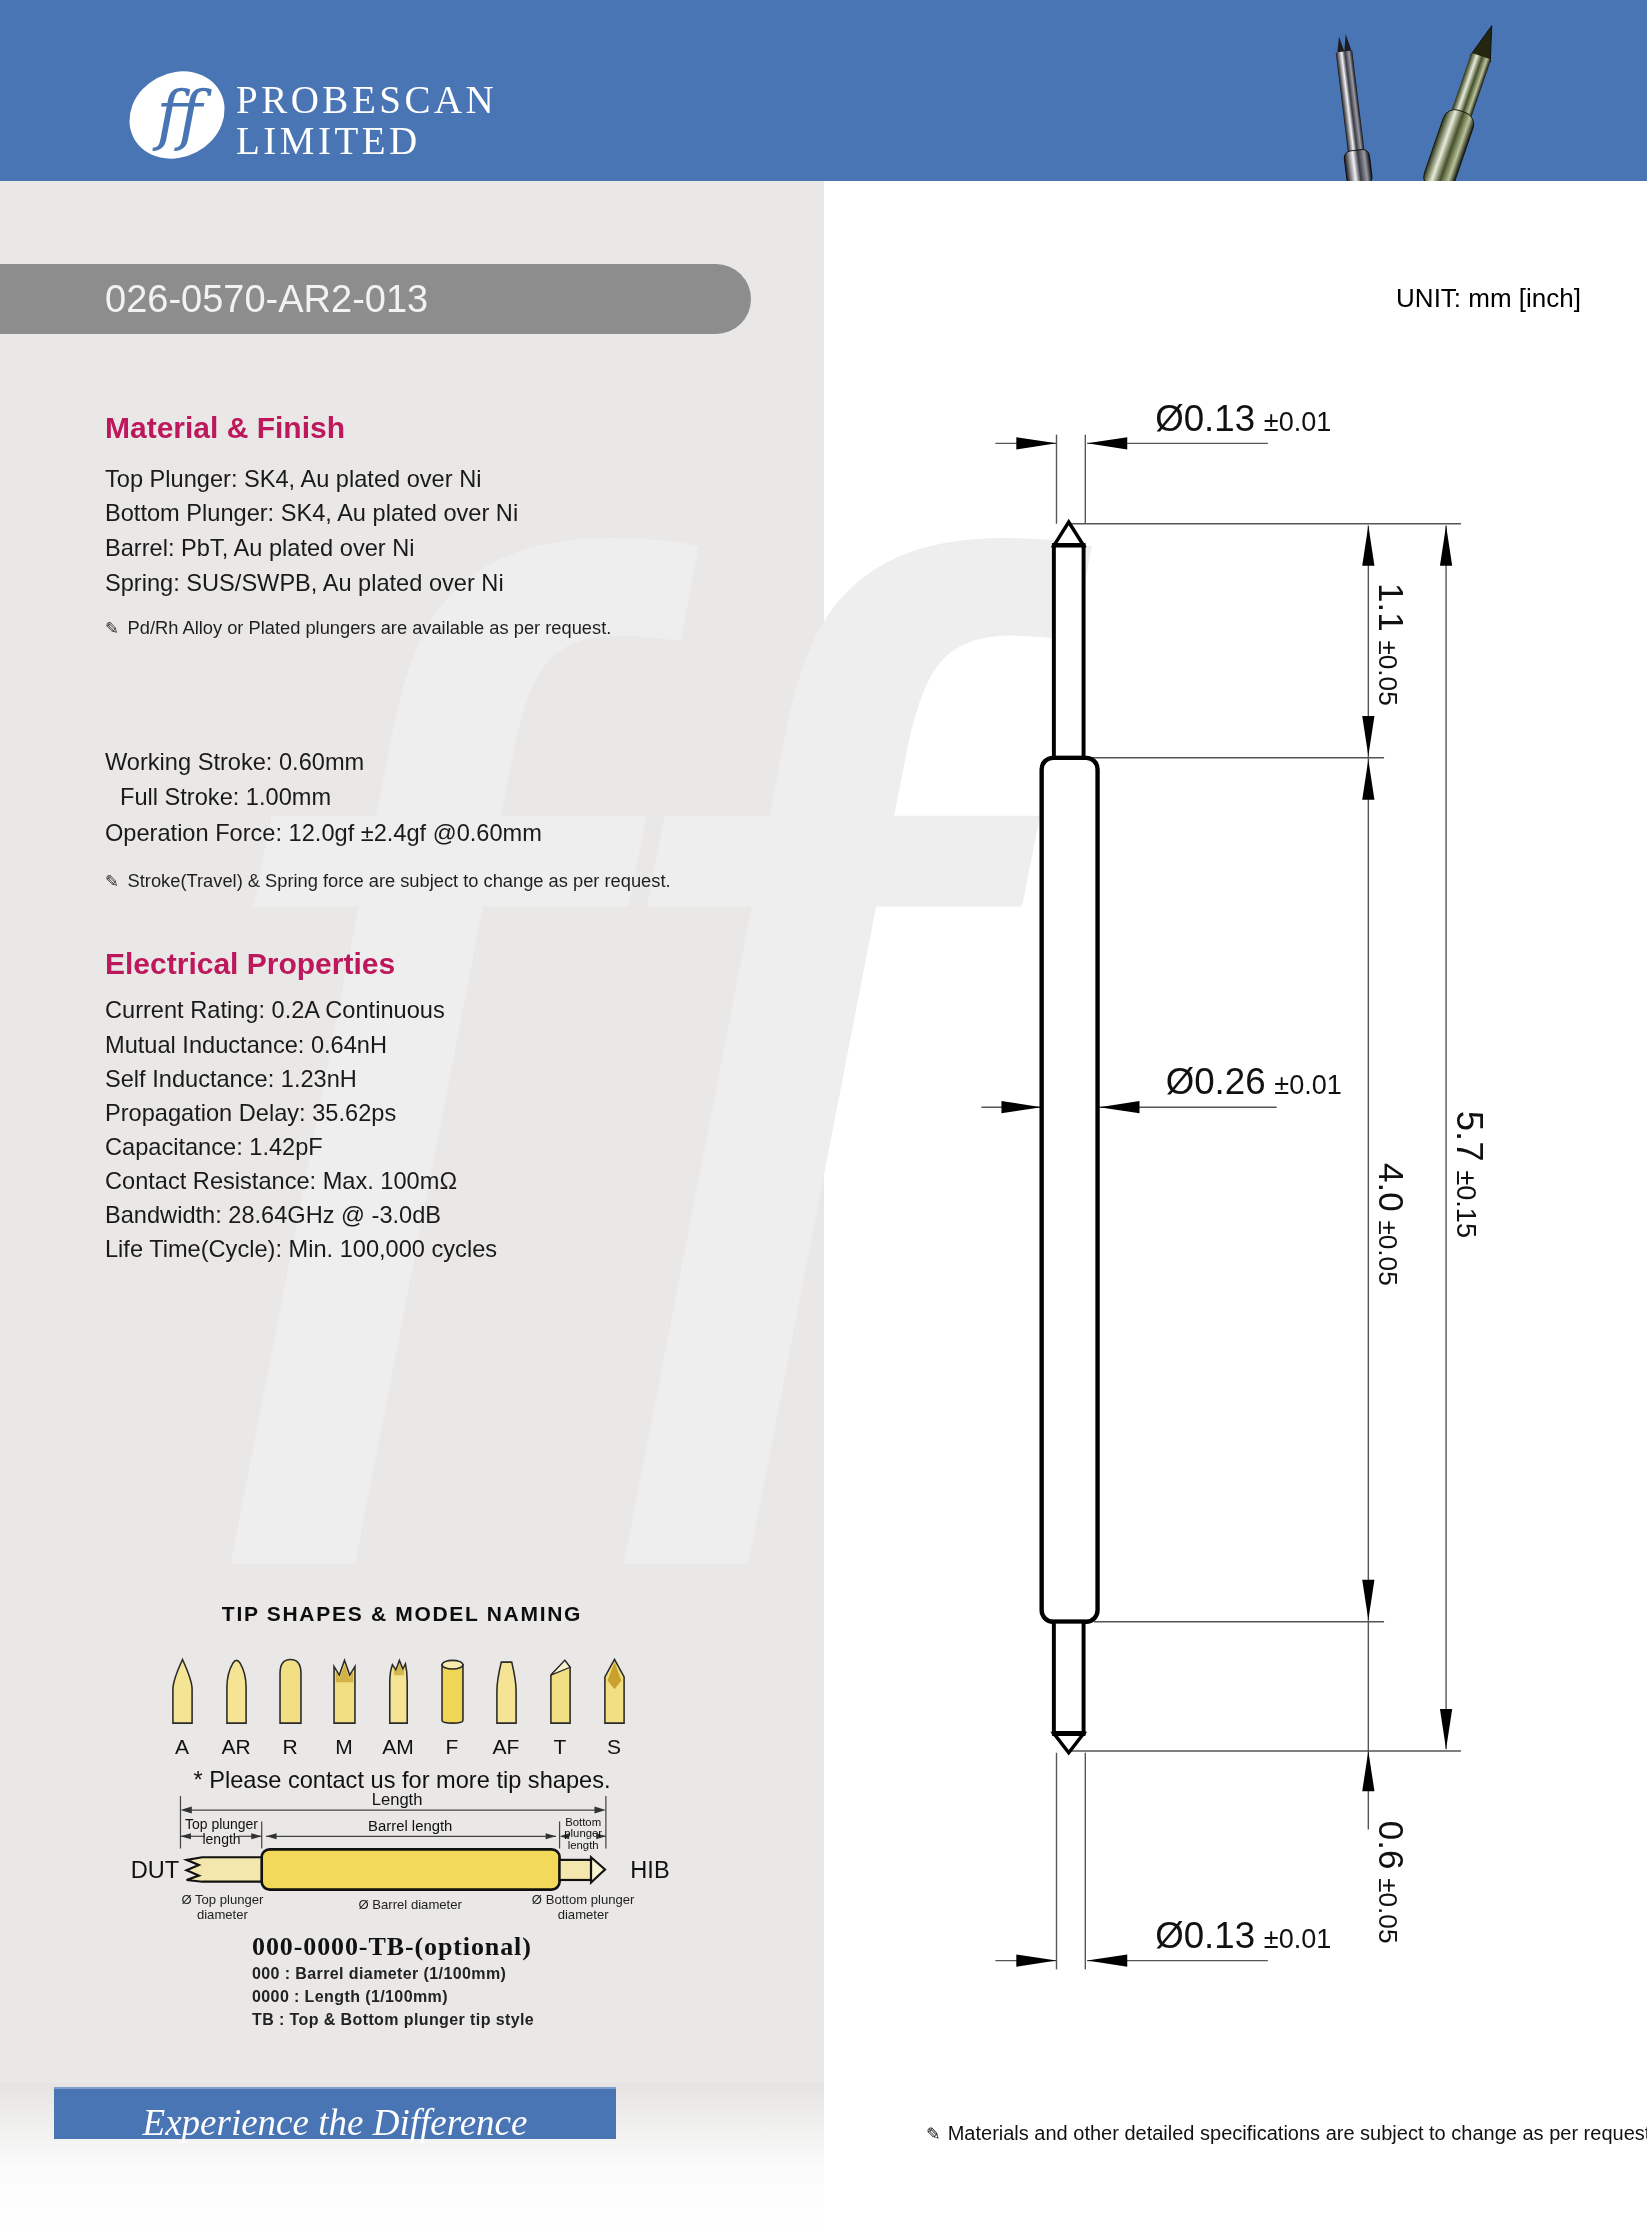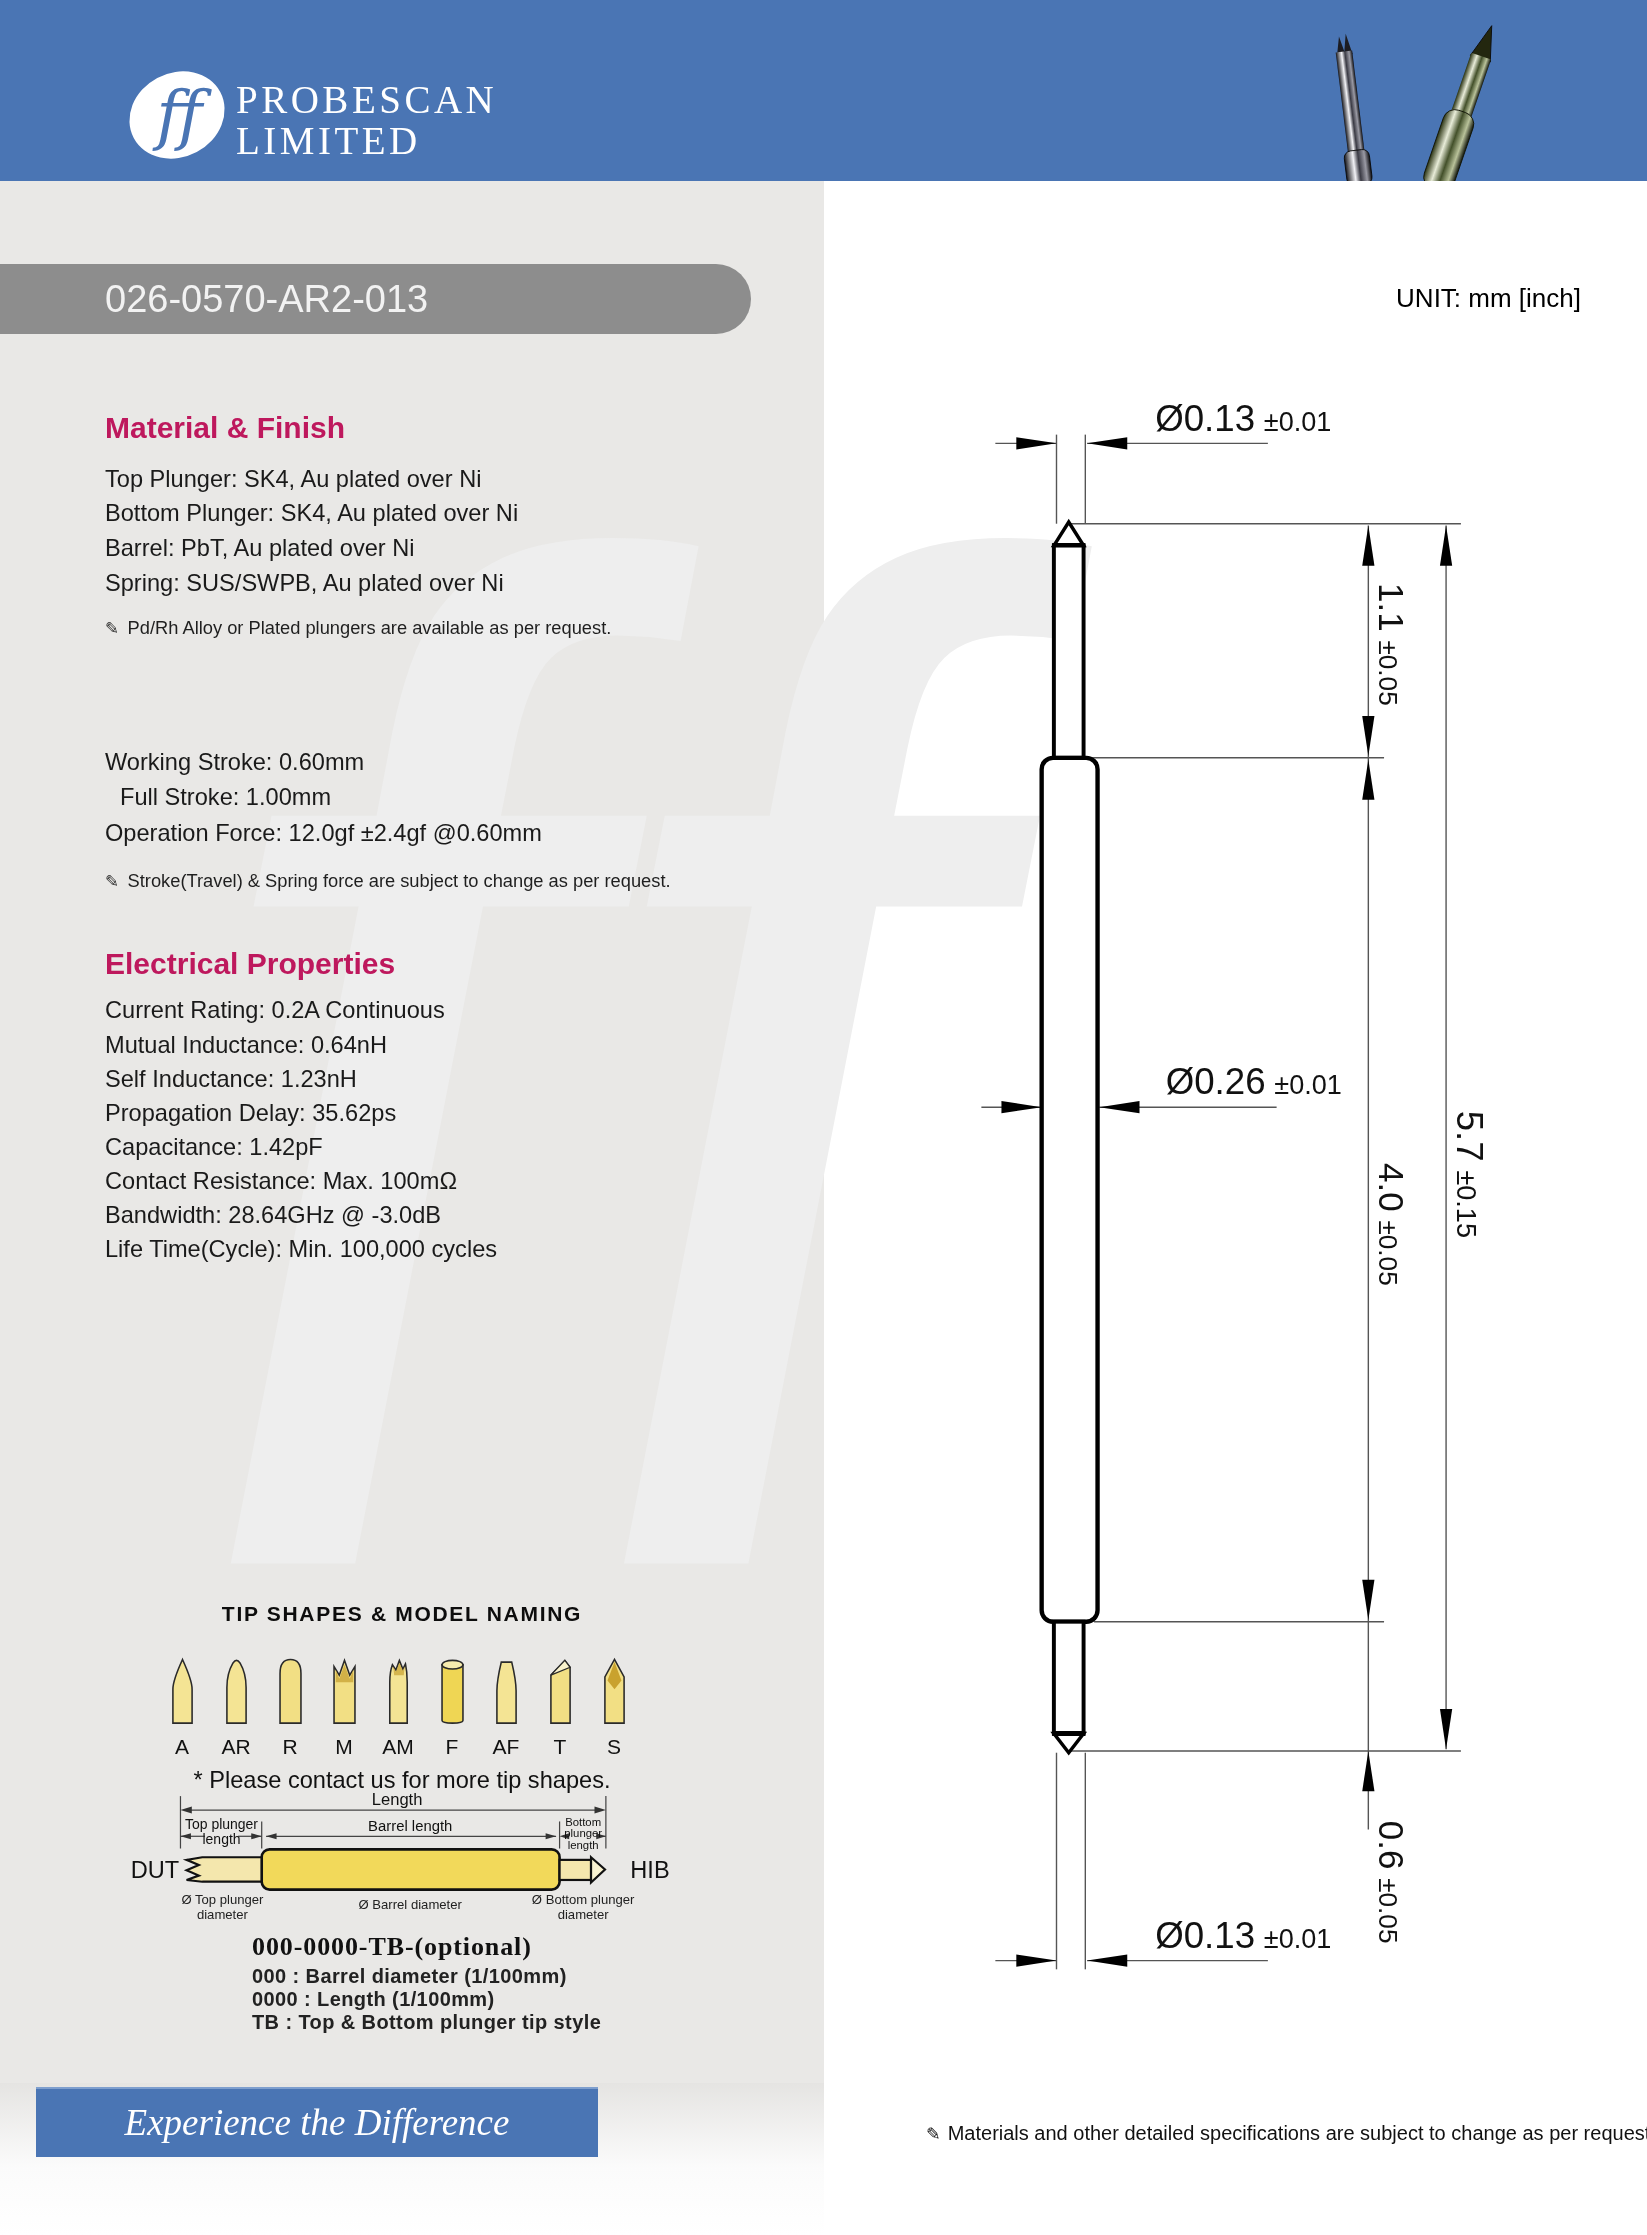--- a/index.html
+++ b/index.html
@@ -28,23 +28,23 @@
   .unit{font-size:26px;color:#000000;text-align:right;width:271px;white-space:nowrap;}
   
   .tips-title{left:105px;top:1602px;width:594px;text-align:center;font-size:21px;font-weight:bold;
               letter-spacing:1.7px;color:#0d0d0d;}
   .tips-row{left:155px;top:1656px;width:489px;display:flex;}
   .tip-col{width:54px;display:flex;flex-direction:column;align-items:center;}
   .tip-label{font-size:21px;margin-top:10.5px;color:#111;}
   .tips-note{left:105px;top:1767px;width:594px;text-align:center;font-size:23.6px;color:#111;}
   
   .code-title{left:252px;top:1932px;font-size:26px;font-weight:800;letter-spacing:0.9px;color:#111;font-family:Liberation Serif, serif;}
-  .code-line{font-size:20px;font-weight:bold;letter-spacing:0.4px;color:#222;white-space:nowrap;}
-  
-  .slogan-bar{left:36px;top:2087px;width:562px;height:70px;background:#4a75b4;
+  .code-line{font-size:16px;font-weight:bold;letter-spacing:0.4px;color:#222;white-space:nowrap;}
+  
+  .slogan-bar{left:54px;top:2087px;width:562px;height:52px;background:#4a75b4;
               border-top:2.6px solid #7f9fce;box-sizing:border-box;text-align:center;}
   .slogan{color:#ffffff;font-family:"Liberation Serif", serif;font-style:italic;font-size:37px;
           line-height:67px;}
   .footer-note{left:926px;top:2122px;font-size:20px;color:#111;white-space:nowrap;}
   .footer-note .pencil{font-size:17.5px;margin-right:7px;}
   svg text{font-family:"Liberation Sans", sans-serif;}
 </style>
 </head>
 <body>
 

